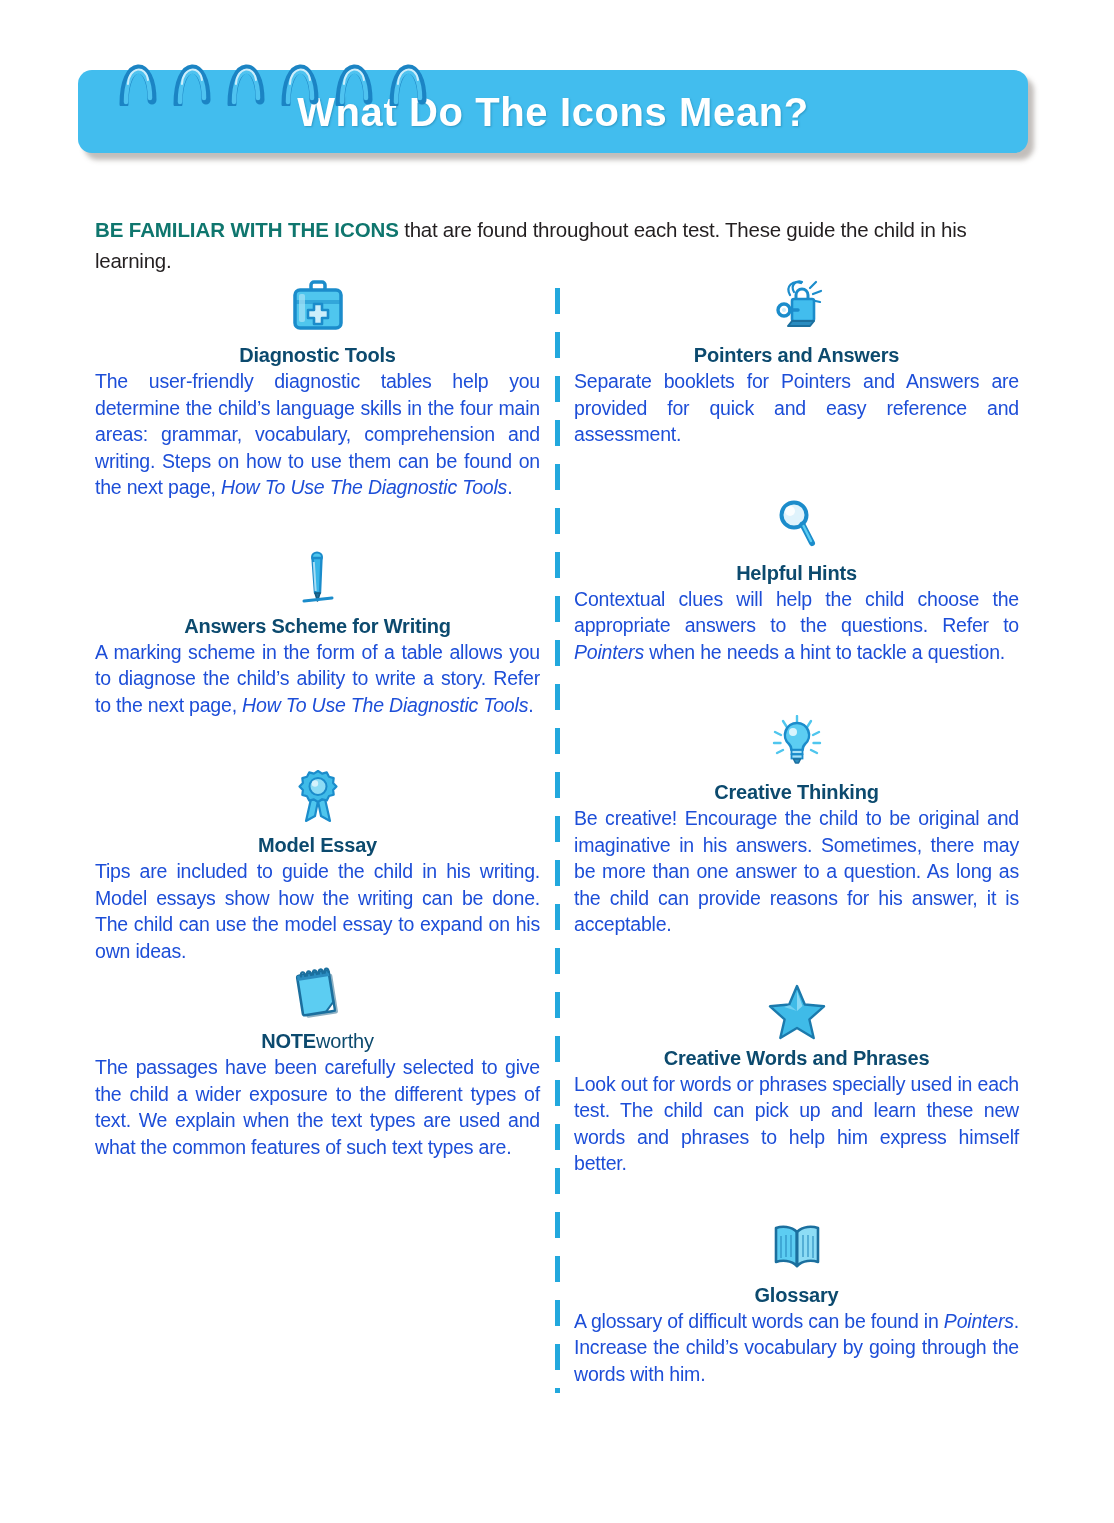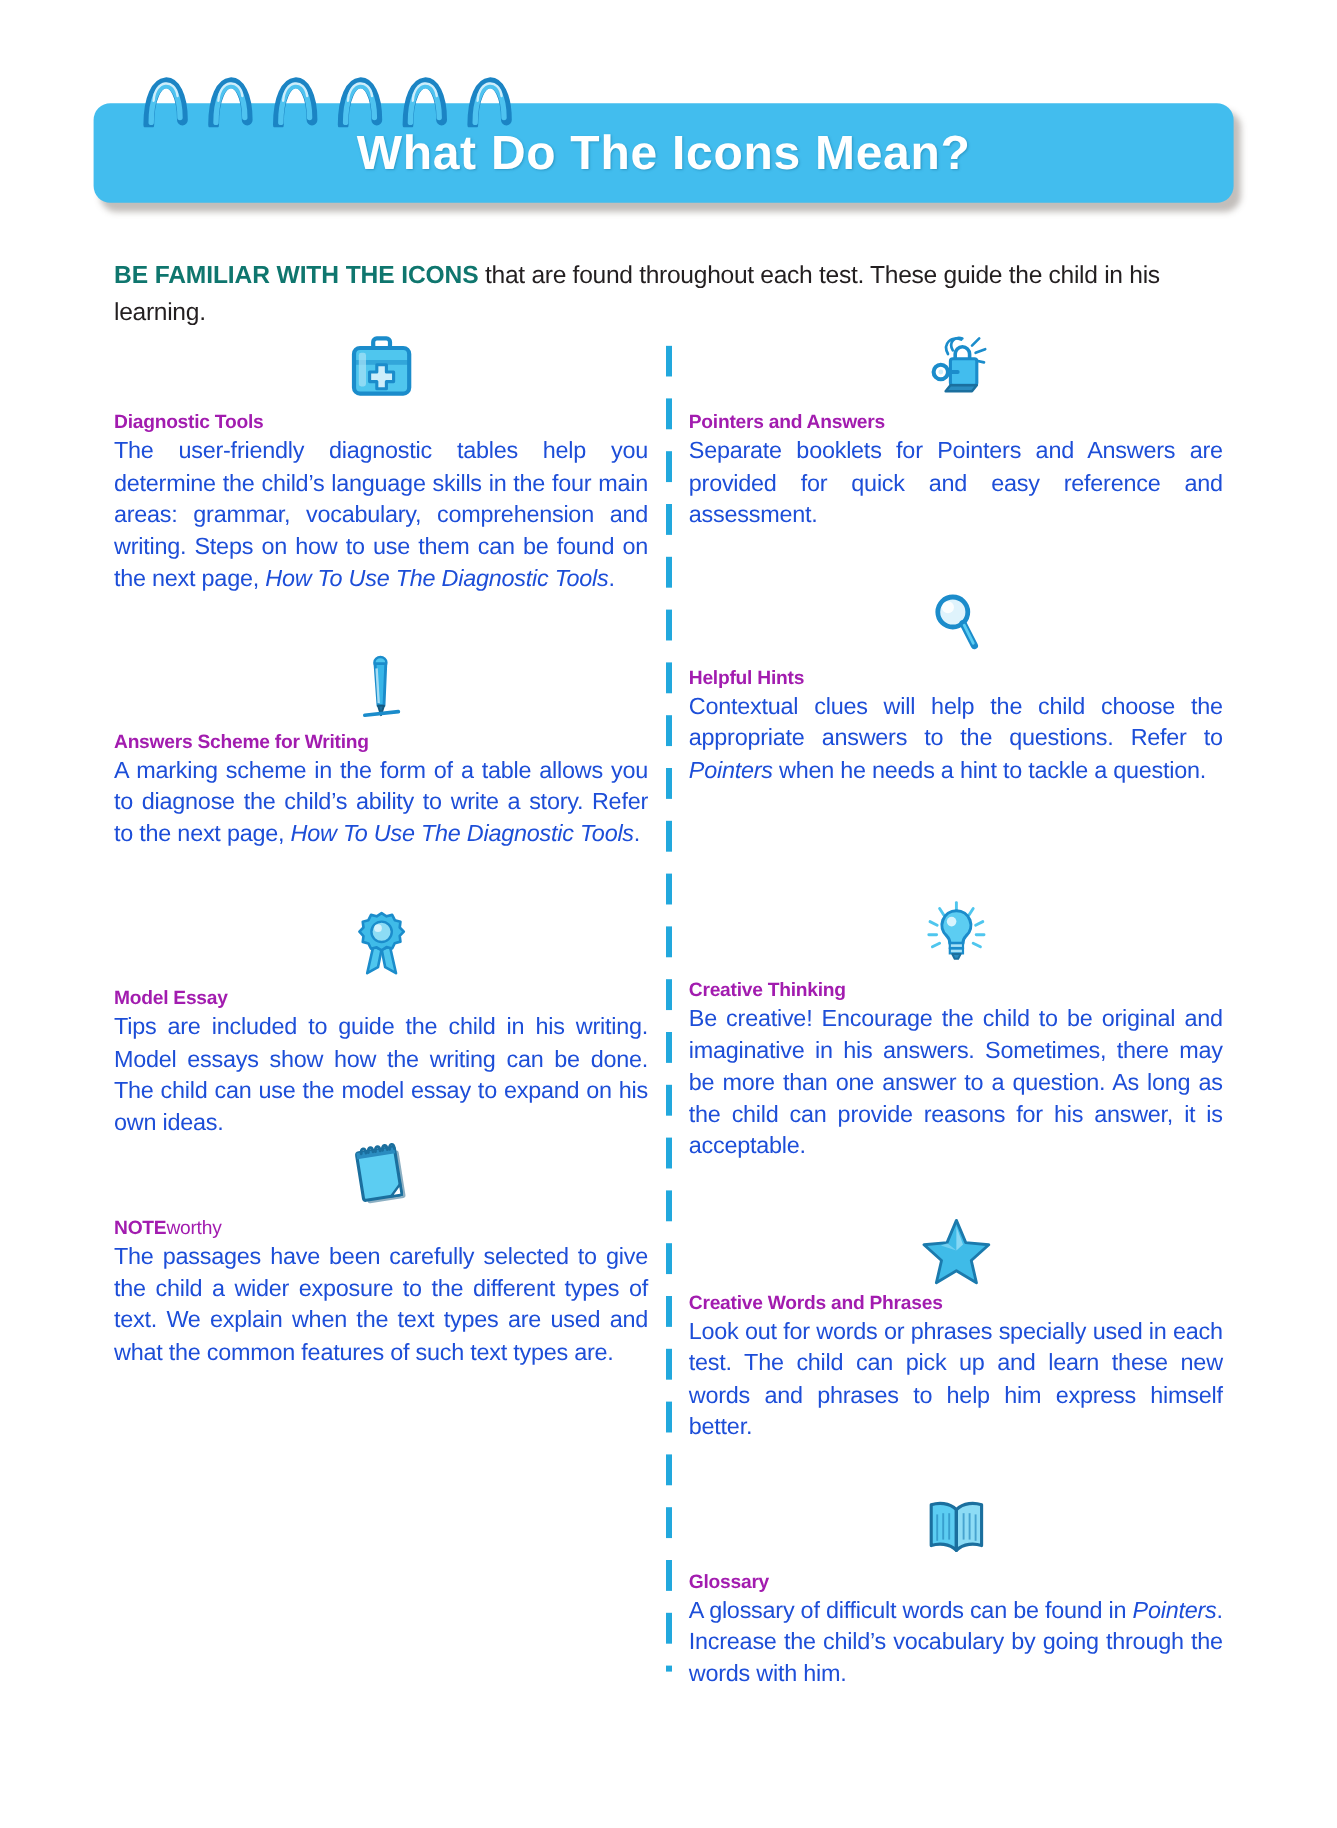--- a/index.html
+++ b/index.html
@@ -39,21 +39,21 @@
   .ring {
     position: relative;
     width: 40px;
     height: 62px;
   }
   .ring svg { display: block; }
 
   .banner {
     position: absolute;
     left: 0;
-    top: 42px;
+    top: 26px;
     width: 950px;
     height: 83px;
     background: #42bdee;
     border-radius: 14px;
     box-shadow: 6px 7px 5px rgba(120,110,105,0.45);
     z-index: 2;
   }
   .banner-title {
     position: absolute;
     left: 0;
@@ -117,24 +117,24 @@
 
   
   .item { position: relative; width: 445px; }
   .icon-box {
     text-align: center;
     height: 62px;
     margin-bottom: 4px;
   }
   .icon-box svg { display: inline-block; vertical-align: bottom; }
   .item-title {
-    text-align: left;
-    color: #a21caf;
+    text-align: center;
+    color: #0c4a6e;
     font-weight: bold;
-    font-size: 16px;
+    font-size: 20px;
     letter-spacing: -0.2px;
     margin-bottom: 1px;
     white-space: nowrap;
   }
   .item-title .thin { font-weight: normal; }
   .item-body {
     font-size: 19.5px;
     line-height: 26.5px;
     color: #1d4ed8;
     text-align: justify;
@@ -289,21 +289,21 @@
           <path d="M26 43 L48 43 L44 48 L22 48 Z" fill="#2a8cc0" stroke="#1b6f9e" stroke-width="2" stroke-linejoin="round"></path>
           <circle cx="18" cy="32" r="6" fill="none" stroke="#1b8ccb" stroke-width="3.4"></circle>
           <path d="M24 32 h8" stroke="#1b8ccb" stroke-width="3.4" stroke-linecap="round"></path>
           <circle cx="18" cy="32" r="2" fill="#cdeefb"></circle>
         </svg>
       </div>
       <div class="item-title">Pointers and Answers</div>
       <div class="item-body"><span>Separate booklets for Pointers and Answers are provided for quick and easy reference and assessment.</span><i></i><span></span></div>
     </div>
 
-    <div class="item" style="margin-bottom:96px;">
+    <div class="item" style="margin-bottom:50px;">
       <div class="icon-box">
         <svg width="62" height="60" viewBox="0 0 62 60">
           <circle cx="28" cy="19" r="12.5" fill="#dff3fc" stroke="#1b8ccb" stroke-width="4"></circle>
           <circle cx="24" cy="15" r="5" fill="#ffffff" opacity="0.85"></circle>
           <path d="M36.5 28.5 L46 47" stroke="#1b8ccb" stroke-width="6" stroke-linecap="round"></path>
           <path d="M37.5 30 L45 45" stroke="#5ccdf2" stroke-width="2.4" stroke-linecap="round"></path>
         </svg>
       </div>
       <div class="item-title">Helpful Hints</div>
       <div class="item-body"><span>Contextual clues will help the child choose the appropriate answers to the questions. Refer to </span><i>Pointers</i><span> when he needs a hint to tackle a question.</span></div>

